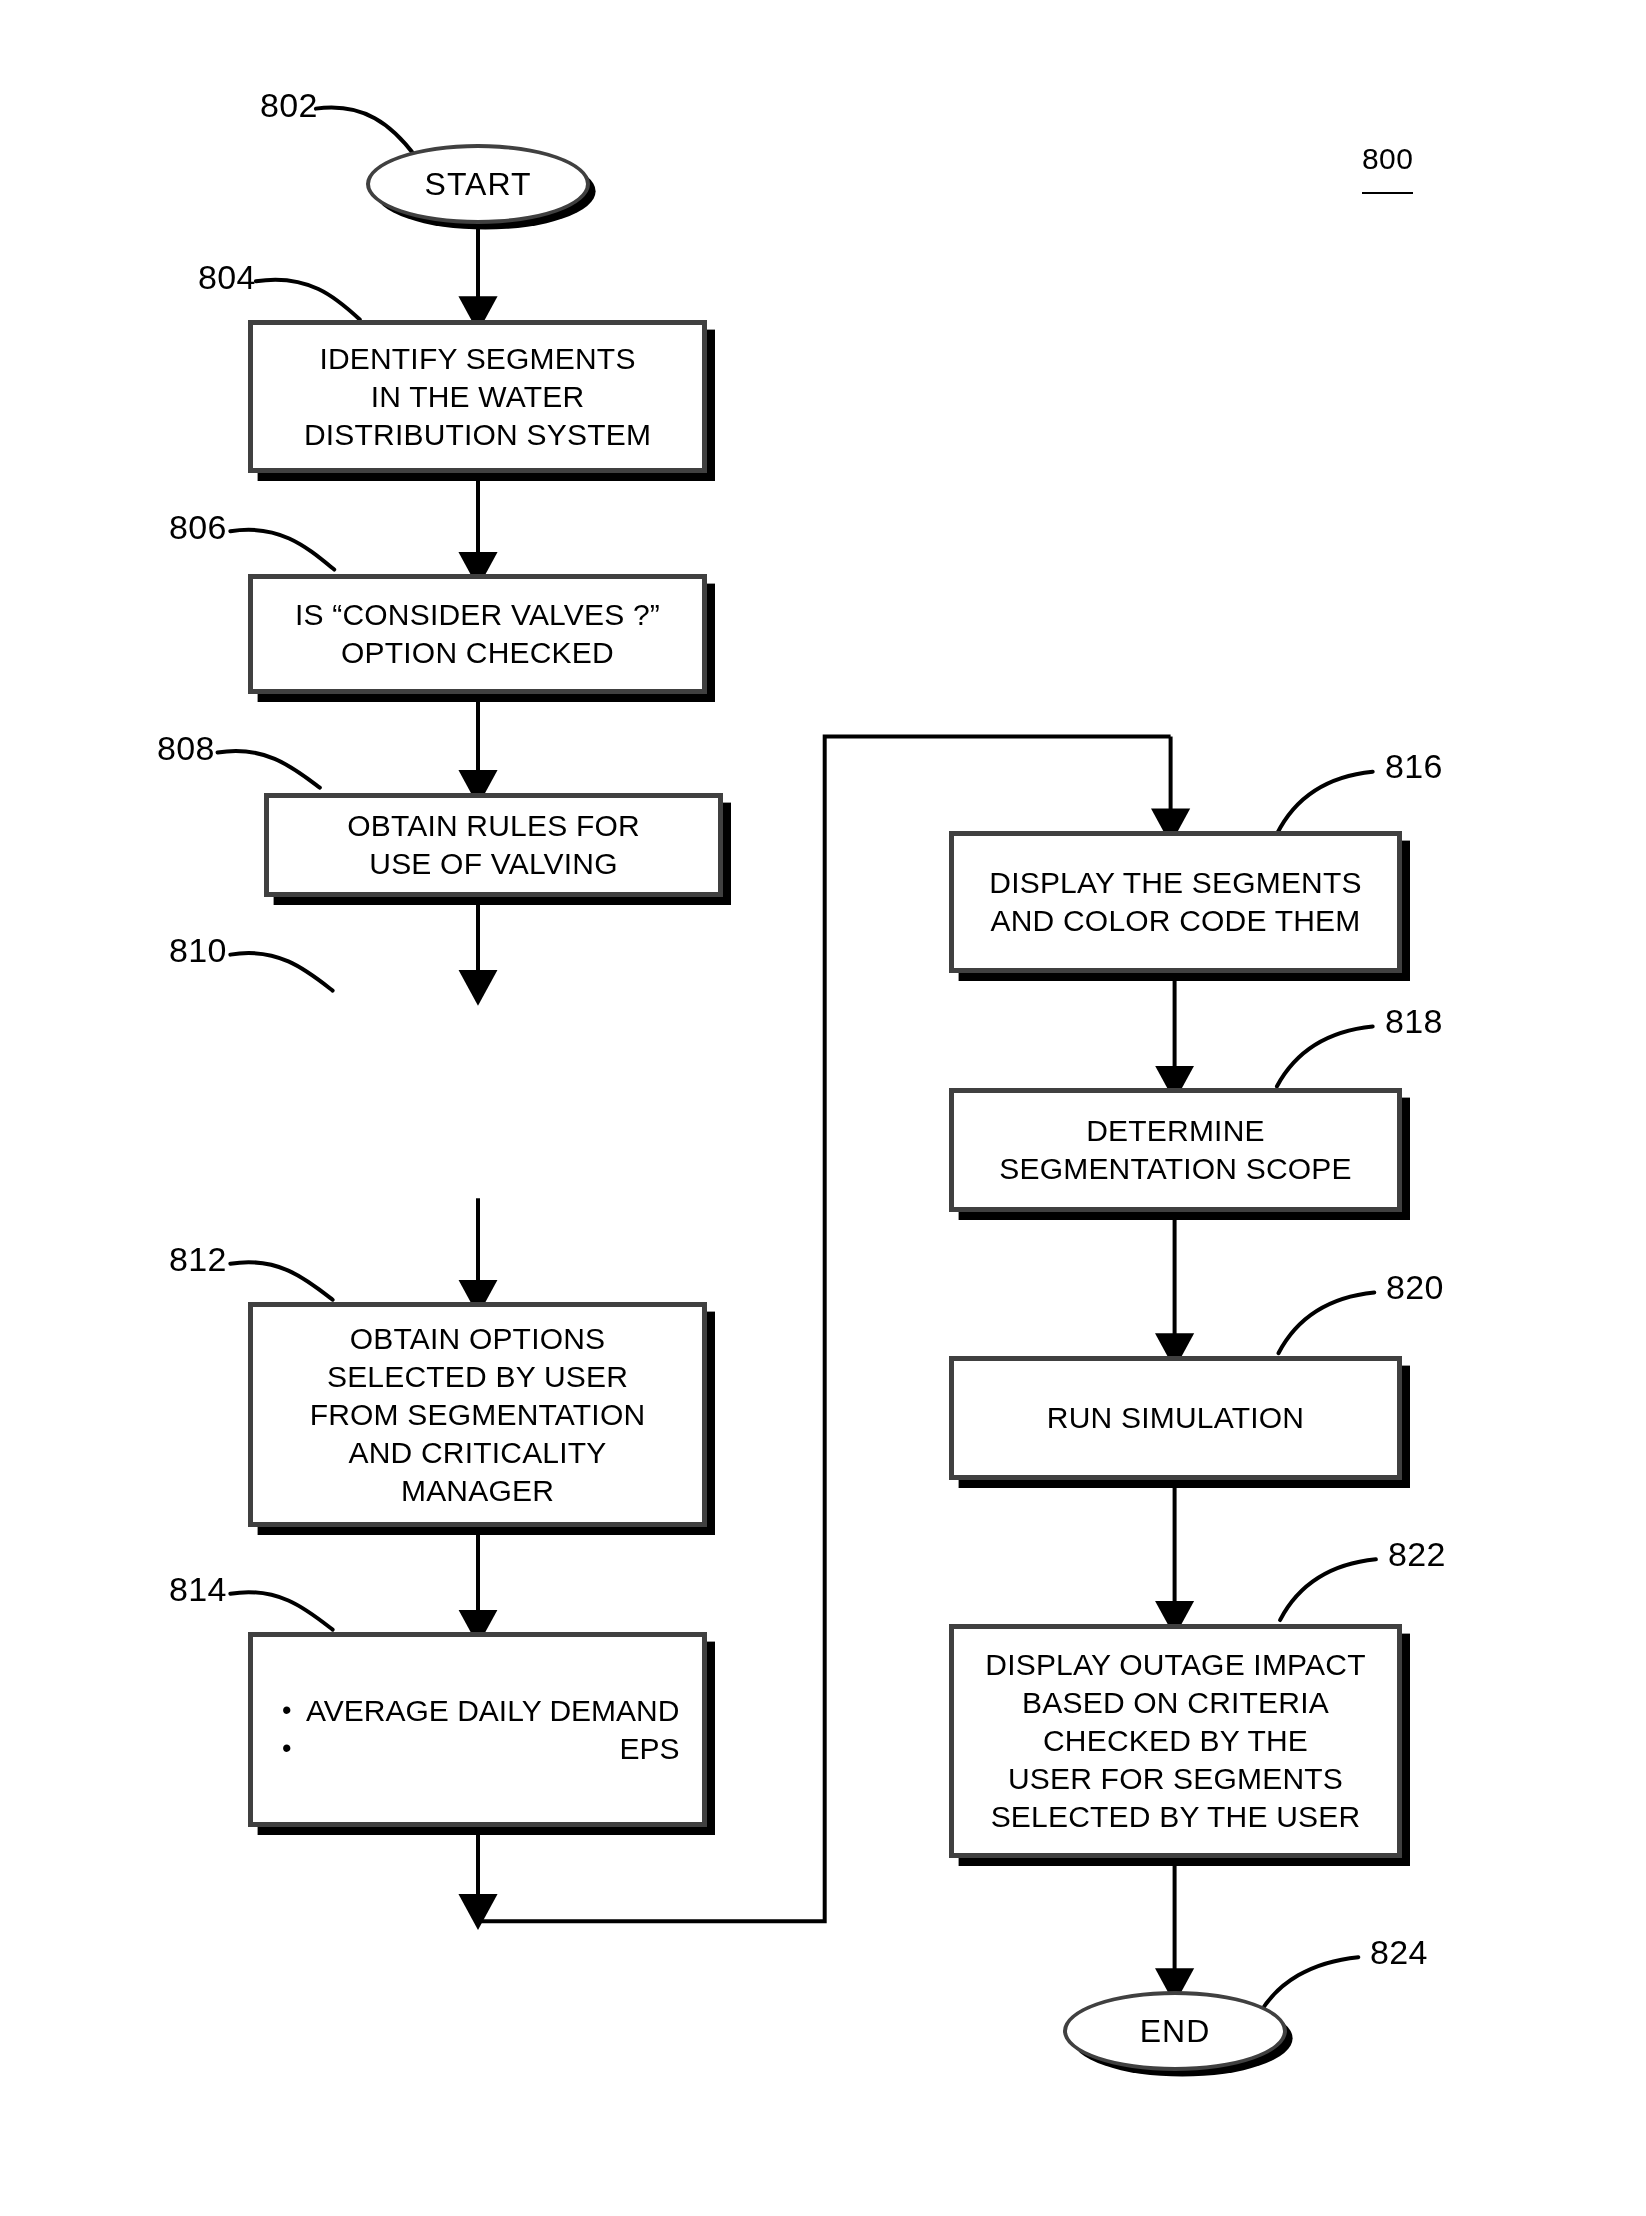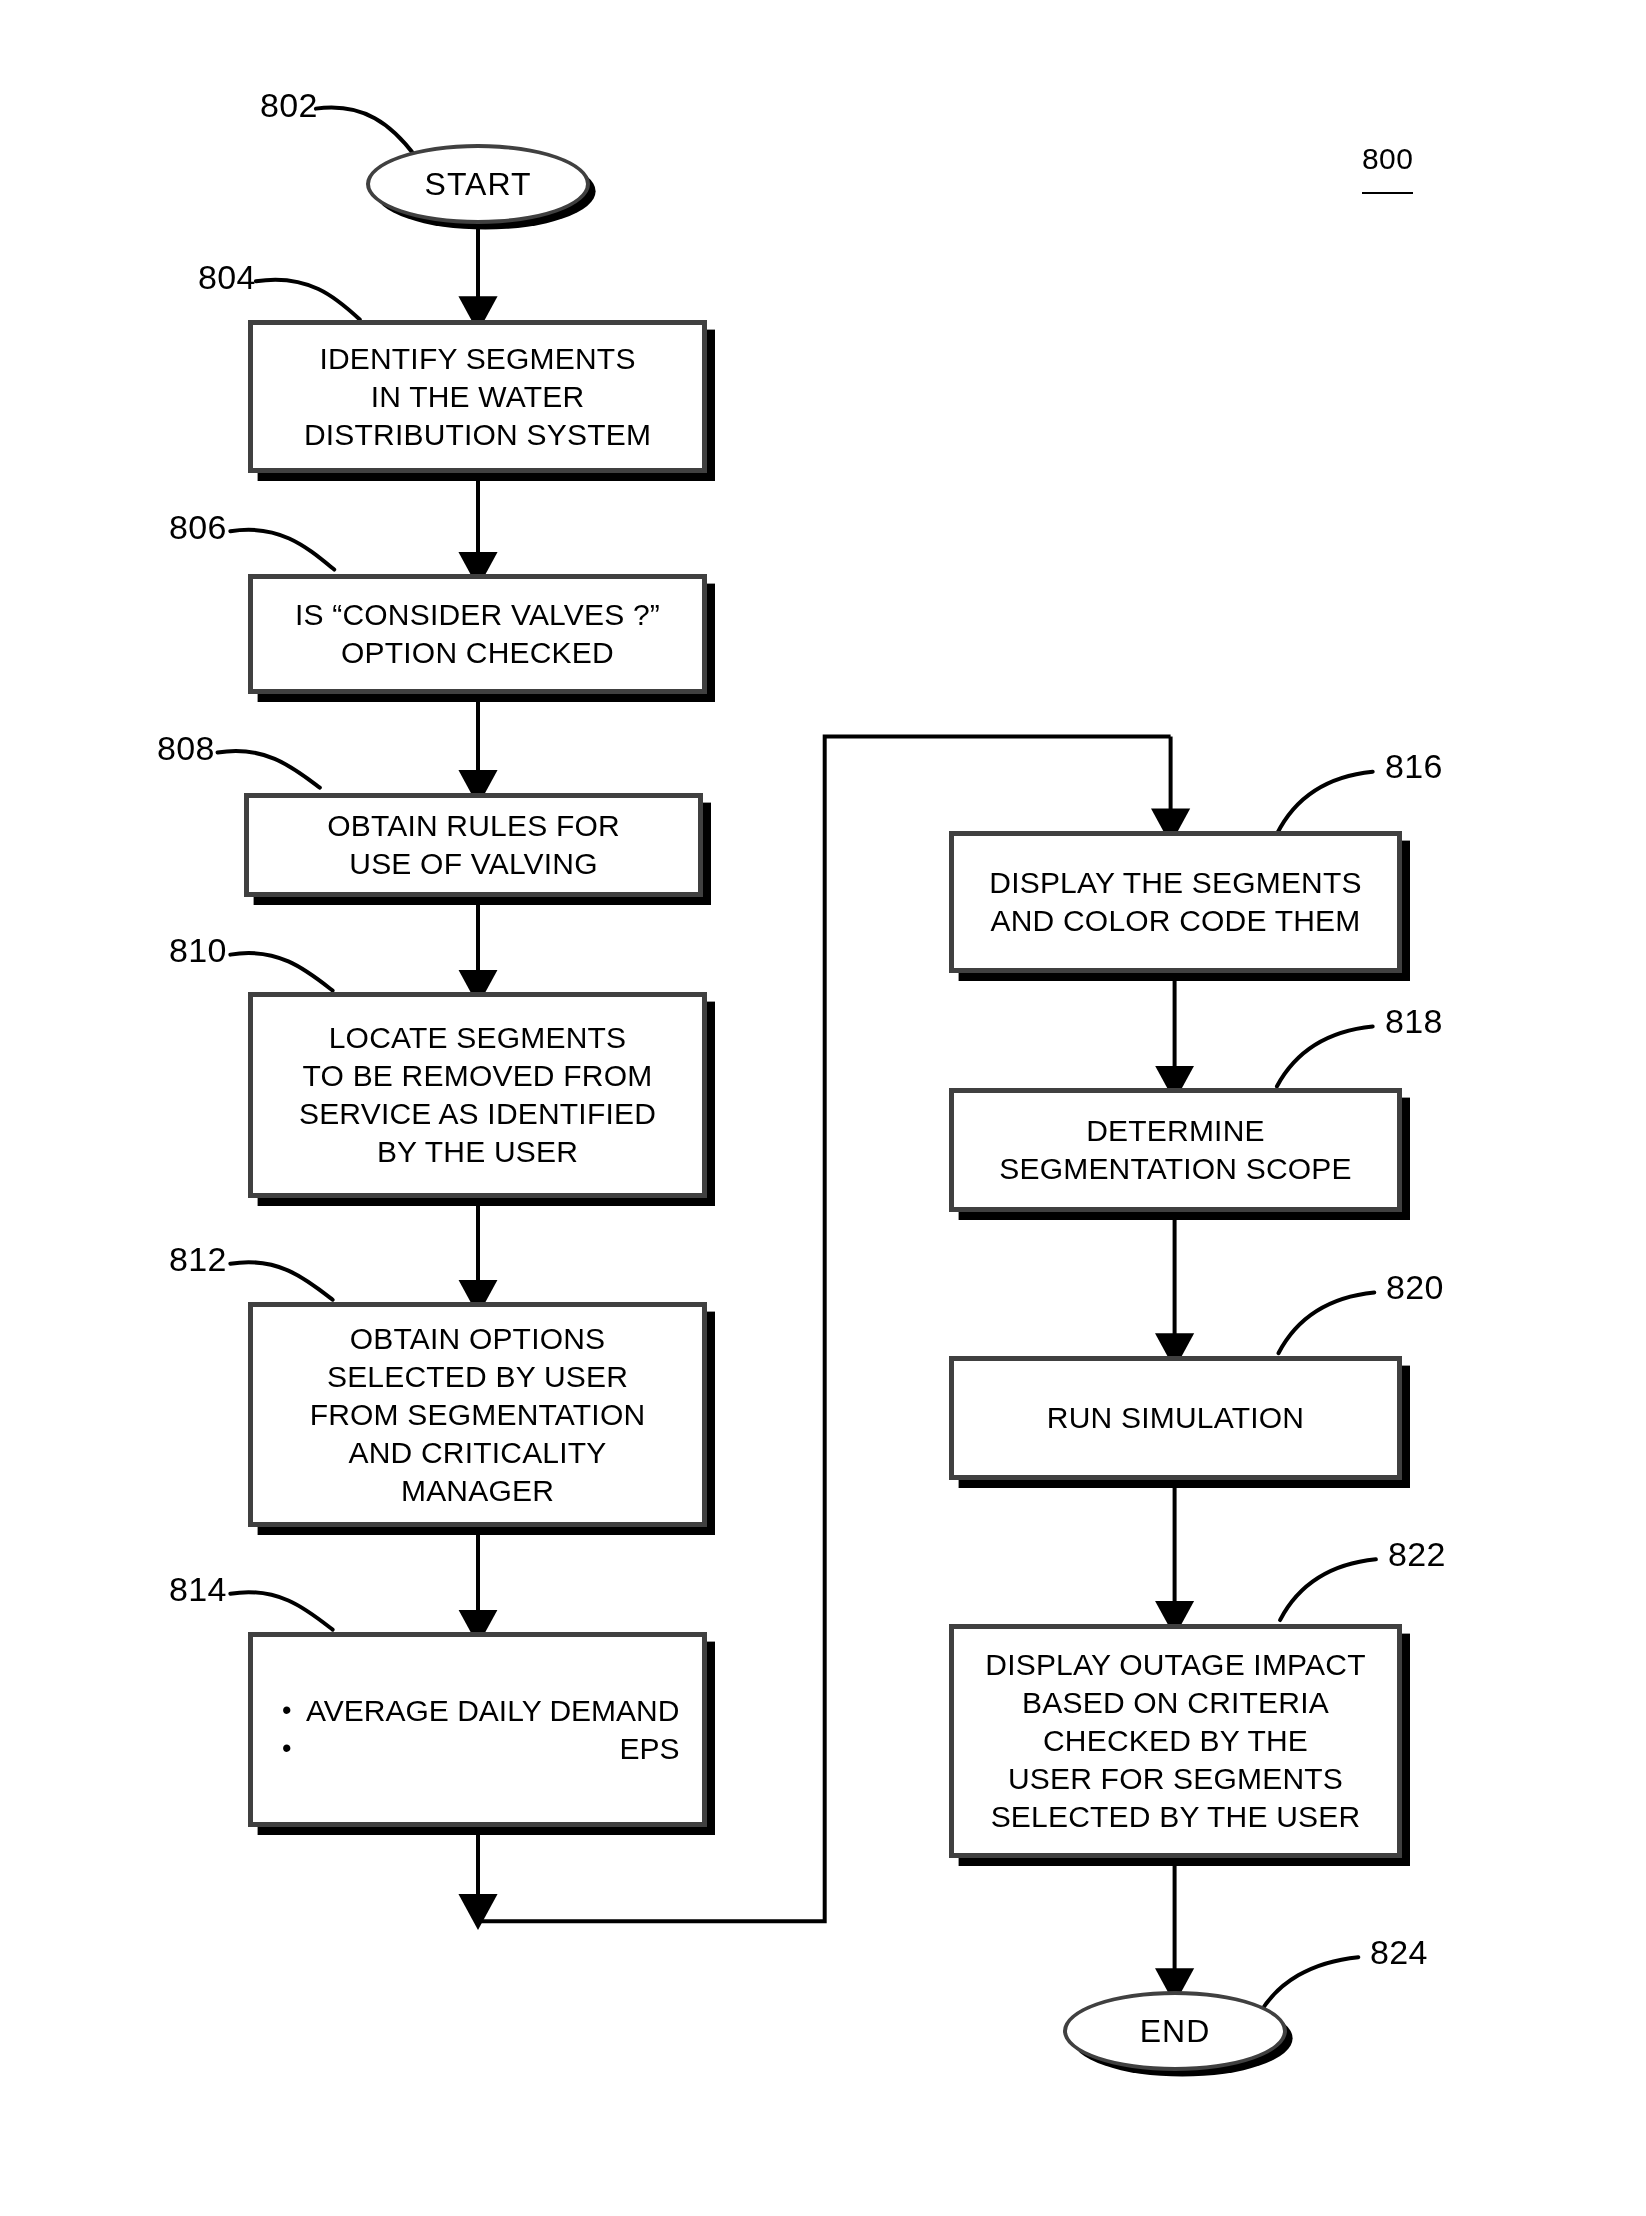--- a/index.html
+++ b/index.html
@@ -177,31 +177,25 @@
     <span class="node-text">IDENTIFY SEGMENTS
 IN THE WATER
 DISTRIBUTION SYSTEM</span>
   </div>
 
   <div class="node process" style="left:248px; top:574px; width:459px; height:120px;">
     <span class="node-text">IS “CONSIDER VALVES ?”
 OPTION CHECKED</span>
   </div>
 
-  <div class="node process" style="left:244px; top:793px; width:459px; height:104px;">
+  <div class="node process" style="left:264px; top:793px; width:459px; height:104px;">
     <span class="node-text">OBTAIN RULES FOR
 USE OF VALVING</span>
   </div>
 
-  <div class="node process" style="left:248px; top:992px; width:459px; height:206px;">
-    <span class="node-text">LOCATE SEGMENTS
-TO BE REMOVED FROM
-SERVICE AS IDENTIFIED
-BY THE USER</span>
-  </div>
 
   <div class="node process" style="left:248px; top:1302px; width:459px; height:225px;">
     <span class="node-text">OBTAIN OPTIONS
 SELECTED BY USER
 FROM SEGMENTATION
 AND CRITICALITY
 MANAGER</span>
   </div>
 
   <div class="node process bullets" style="left:248px; top:1632px; width:459px; height:195px;">

